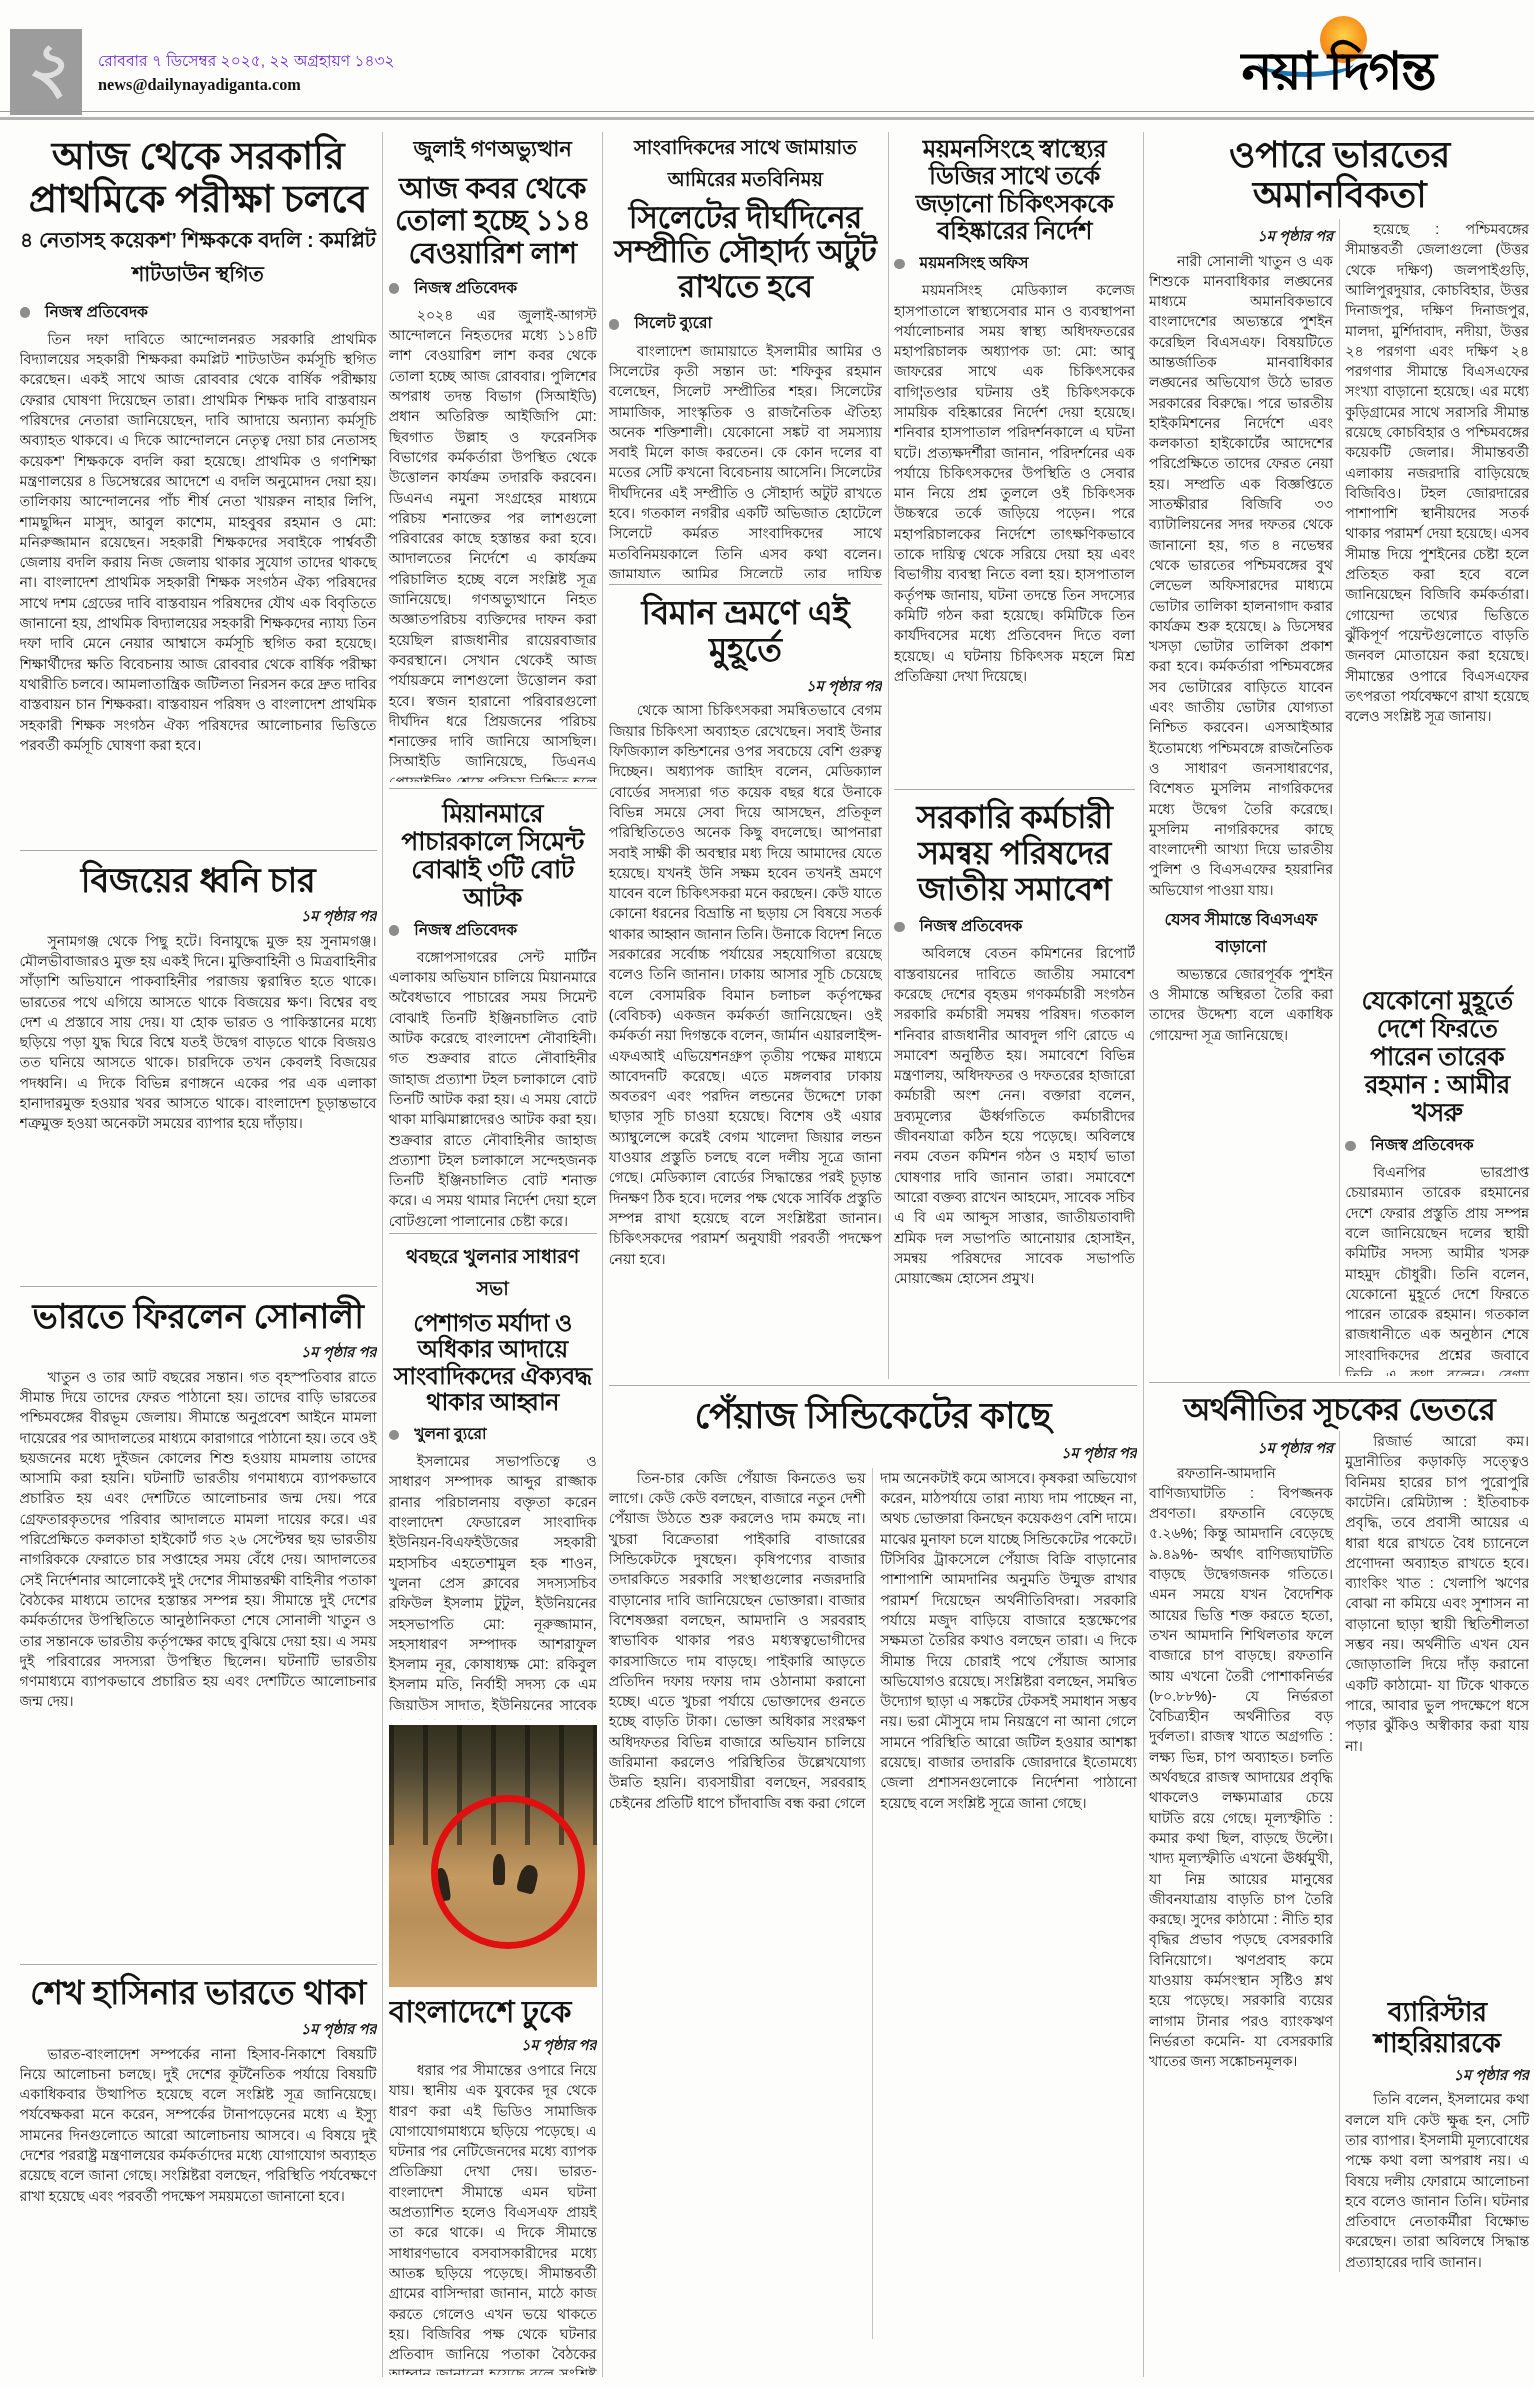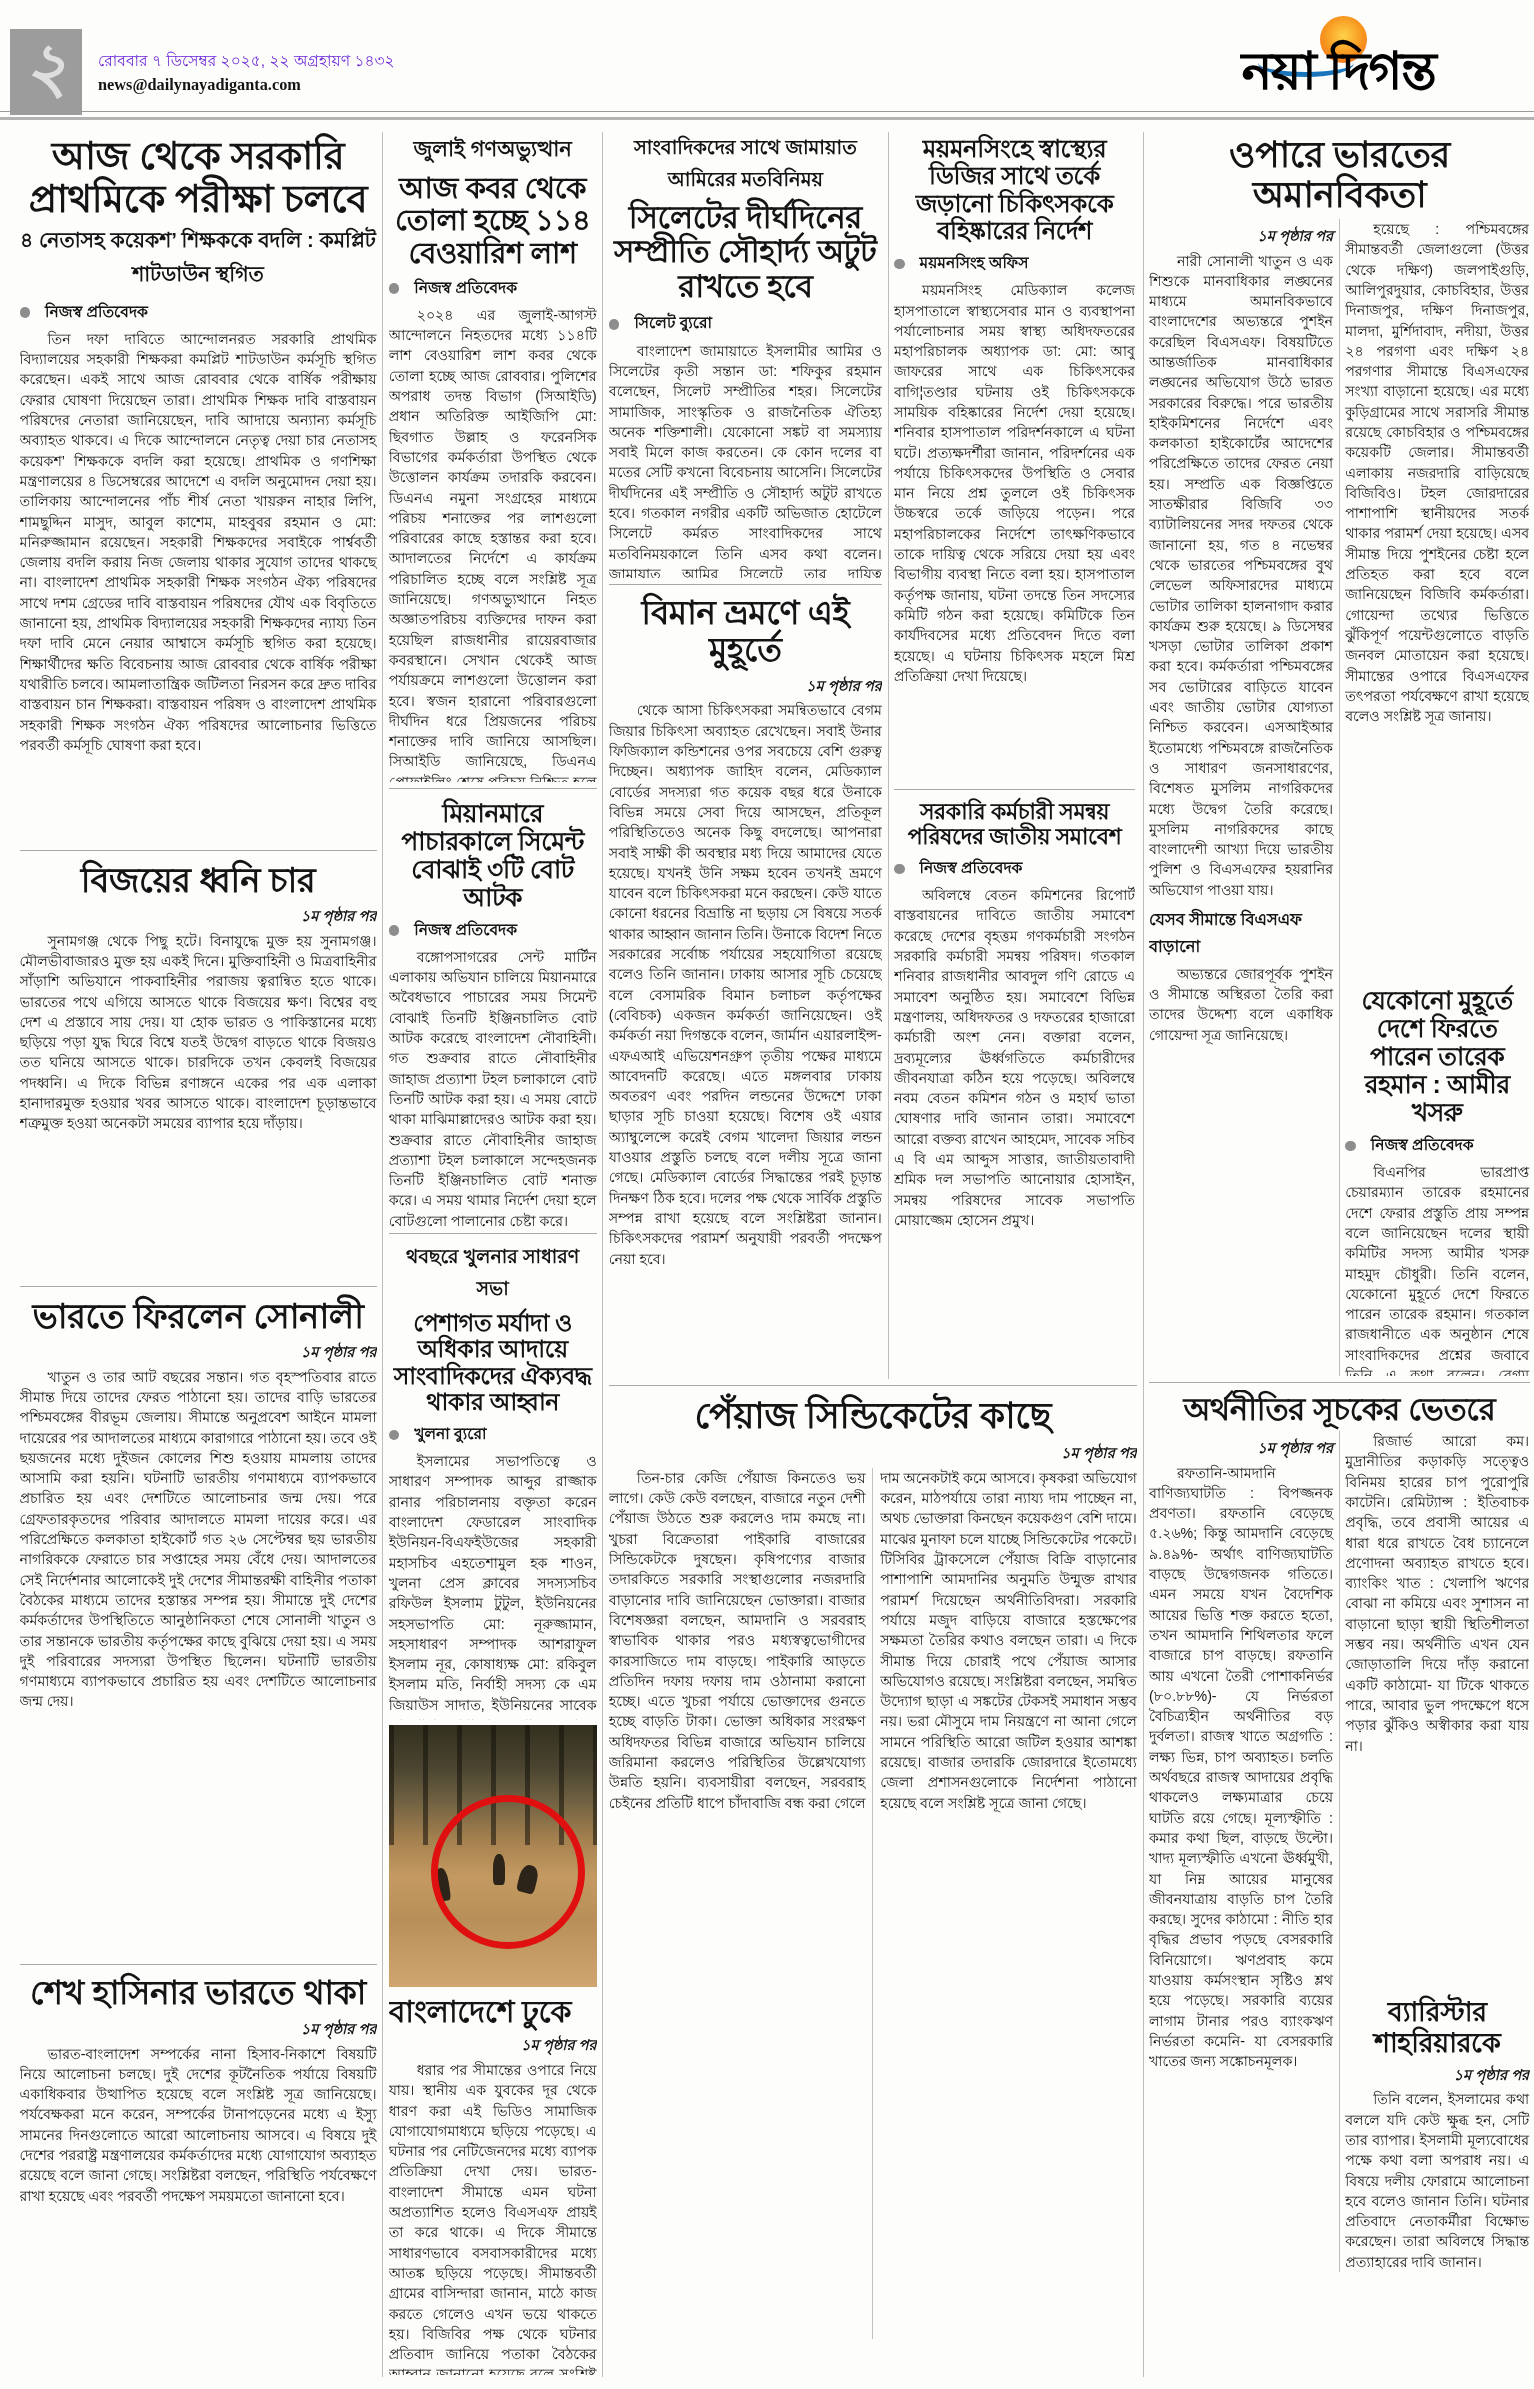--- a/index.html
+++ b/index.html
@@ -27,21 +27,21 @@
   .col{flex:0 0 auto;}
   article{overflow:hidden;position:relative;}
   .hr{border-top:0.8px solid #a8a8a8;margin:6.5px 0;}
   .kicker{font-weight:700;text-align:center;margin:1.6px 0;}
   .head{font-weight:800;text-align:center;line-height:1.12;margin:3.3px 0 3.3px;letter-spacing:-0.4px;}
   .subhead{font-size:20.4px;font-weight:700;text-align:center;margin:4.9px 0 6.5px;}
   .byline{font-size:15.5px;font-weight:700;margin:6.5px 0 3.3px;display:flex;align-items:center;gap:15px;}
   .dot{width:10.6px;height:10.6px;border-radius:50%;background:#8d8d8d;display:inline-block;flex:0 0 10.6px;}
   .cont{font-size:14.7px;font-weight:700;font-style:italic;margin:4.9px 0 1.6px;text-align:right;}
   .body{font-size:14.2px;line-height:1.43;text-align:justify;text-indent:28px;}
-  .innerhead{font-size:16.3px;font-weight:700;text-align:left;margin:6.5px 0 3.3px;}
+  .innerhead{font-size:16.3px;font-weight:700;text-align:center;margin:6.5px 0 3.3px;}
   .row{display:flex;}
   
   .photo{width:100%;height:262px;position:relative;overflow:hidden;margin:4.9px 0;
          background:linear-gradient(180deg,#33301f 0%,#4a4430 16%,#6d5f41 28%,#a5814f 44%,
                     #c49a62 58%,#b88f58 74%,#cfa66f 100%);}
   .photo .streaks{position:absolute;left:0;top:0;right:0;height:46%;
          background:repeating-linear-gradient(90deg,rgba(18,16,10,.55) 0 4.9px,rgba(0,0,0,0) 4.9px 34px);}
   .photo .circle{position:absolute;right:11.4px;top:70px;width:140px;height:140px;border-radius:50%;
          border:7.3px solid #e01010;}
   .photo .fig{position:absolute;background:#2c2418;border-radius:45% 45% 20% 20%;}
@@ -169,21 +169,21 @@
           <article style="height:651px">
             <div class="head" style="font-size:24.4px">ময়মনসিংহে স্বাস্থ্যের ডিজির সাথে তর্কে জড়ানো চিকিৎসককে বহিষ্কারের নির্দেশ</div>
             <div class="byline">
                 <span class="dot"></span>
                 <span>ময়মনসিংহ অফিস</span>
               </div>
             <div class="body">ময়মনসিংহ মেডিক্যাল কলেজ হাসপাতালে স্বাস্থ্যসেবার মান ও ব্যবস্থাপনা পর্যালোচনার সময় স্বাস্থ্য অধিদফতরের মহাপরিচালক অধ্যাপক ডা: মো: আবু জাফরের সাথে এক চিকিৎসকের বাগি¦তণ্ডার ঘটনায় ওই চিকিৎসককে সাময়িক বহিষ্কারের নির্দেশ দেয়া হয়েছে। শনিবার হাসপাতাল পরিদর্শনকালে এ ঘটনা ঘটে। প্রত্যক্ষদর্শীরা জানান, পরিদর্শনের এক পর্যায়ে চিকিৎসকদের উপস্থিতি ও সেবার মান নিয়ে প্রশ্ন তুললে ওই চিকিৎসক উচ্চস্বরে তর্কে জড়িয়ে পড়েন। পরে মহাপরিচালকের নির্দেশে তাৎক্ষণিকভাবে তাকে দায়িত্ব থেকে সরিয়ে দেয়া হয় এবং বিভাগীয় ব্যবস্থা নিতে বলা হয়। হাসপাতাল কর্তৃপক্ষ জানায়, ঘটনা তদন্তে তিন সদস্যের কমিটি গঠন করা হয়েছে। কমিটিকে তিন কার্যদিবসের মধ্যে প্রতিবেদন দিতে বলা হয়েছে। এ ঘটনায় চিকিৎসক মহলে মিশ্র প্রতিক্রিয়া দেখা দিয়েছে।</div>
           </article>
           <div class="hr"></div>
           <article style="height:580px">
-            <div class="head" style="font-size:22px">সরকারি কর্মচারী সমন্বয় পরিষদের জাতীয় সমাবেশ</div>
+            <div class="head" style="font-size:32px">সরকারি কর্মচারী সমন্বয় পরিষদের জাতীয় সমাবেশ</div>
             <div class="byline">
                 <span class="dot"></span>
                 <span>নিজস্ব প্রতিবেদক</span>
               </div>
             <div class="body">অবিলম্বে বেতন কমিশনের রিপোর্ট বাস্তবায়নের দাবিতে জাতীয় সমাবেশ করেছে দেশের বৃহত্তম গণকর্মচারী সংগঠন সরকারি কর্মচারী সমন্বয় পরিষদ। গতকাল শনিবার রাজধানীর আবদুল গণি রোডে এ সমাবেশ অনুষ্ঠিত হয়। সমাবেশে বিভিন্ন মন্ত্রণালয়, অধিদফতর ও দফতরের হাজারো কর্মচারী অংশ নেন। বক্তারা বলেন, দ্রব্যমূল্যের ঊর্ধ্বগতিতে কর্মচারীদের জীবনযাত্রা কঠিন হয়ে পড়েছে। অবিলম্বে নবম বেতন কমিশন গঠন ও মহার্ঘ ভাতা ঘোষণার দাবি জানান তারা। সমাবেশে আরো বক্তব্য রাখেন আহমেদ, সাবেক সচিব এ বি এম আব্দুস সাত্তার, জাতীয়তাবাদী শ্রমিক দল সভাপতি আনোয়ার হোসাইন, সমন্বয় পরিষদের সাবেক সভাপতি মোয়াজ্জেম হোসেন প্রমুখ।</div>
           </article>
         </div>
       </div>
       <div class="hr"></div>
       <article style="height:969px">

